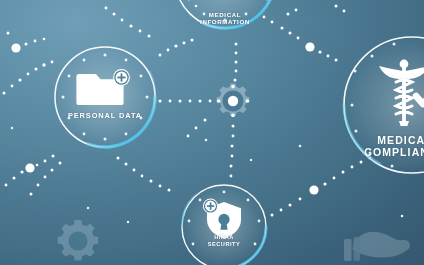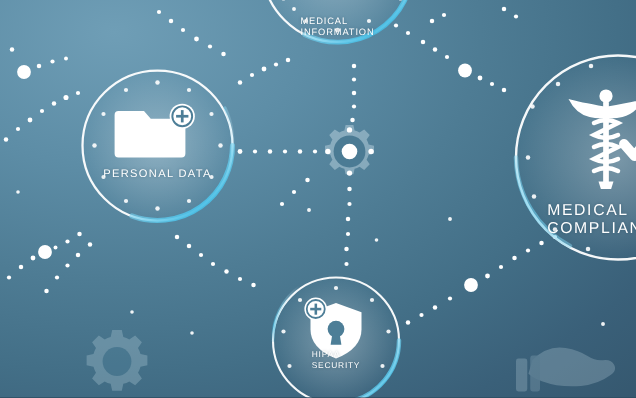--- a/index.html
+++ b/index.html
@@ -9,21 +9,22 @@
     width:424px;height:265px;
     overflow:hidden;
     font-family:"Liberation Sans", sans-serif;
     background:
       radial-gradient(120% 130% at 18% 8%, #6f9eb6 0%, #5d8da6 26%, #4e7c94 48%, #436f87 66%, #3a6079 84%, #35576e 100%);
   }
   #stage svg{position:absolute;inset:0;display:block;}
   .lbl{
     position:absolute;
     color:#ffffff;
-    font-weight:normal;
+    font-weight:bold;
+    text-align:center;
     letter-spacing:0.9px;
     line-height:1.18;
     text-transform:uppercase;
     white-space:pre;
     pointer-events:none;
     text-shadow:0 0 2px rgba(20,50,66,.35);
   }
 </style>
 </head>
 <body>

